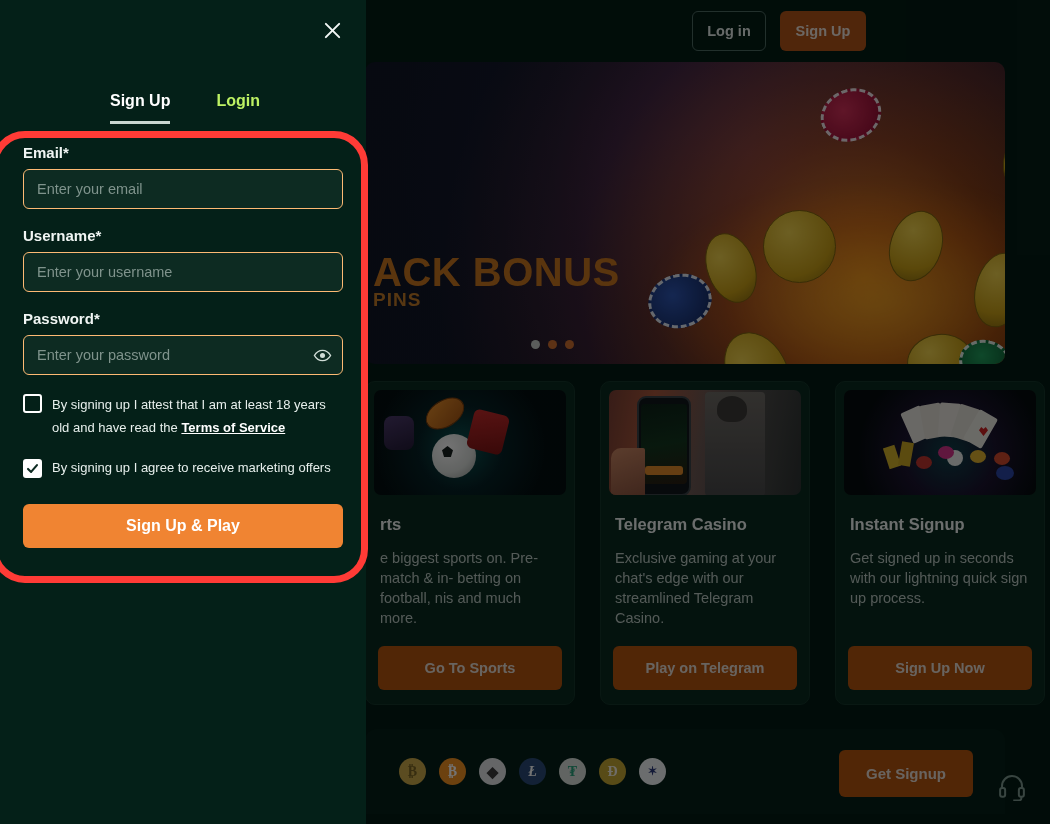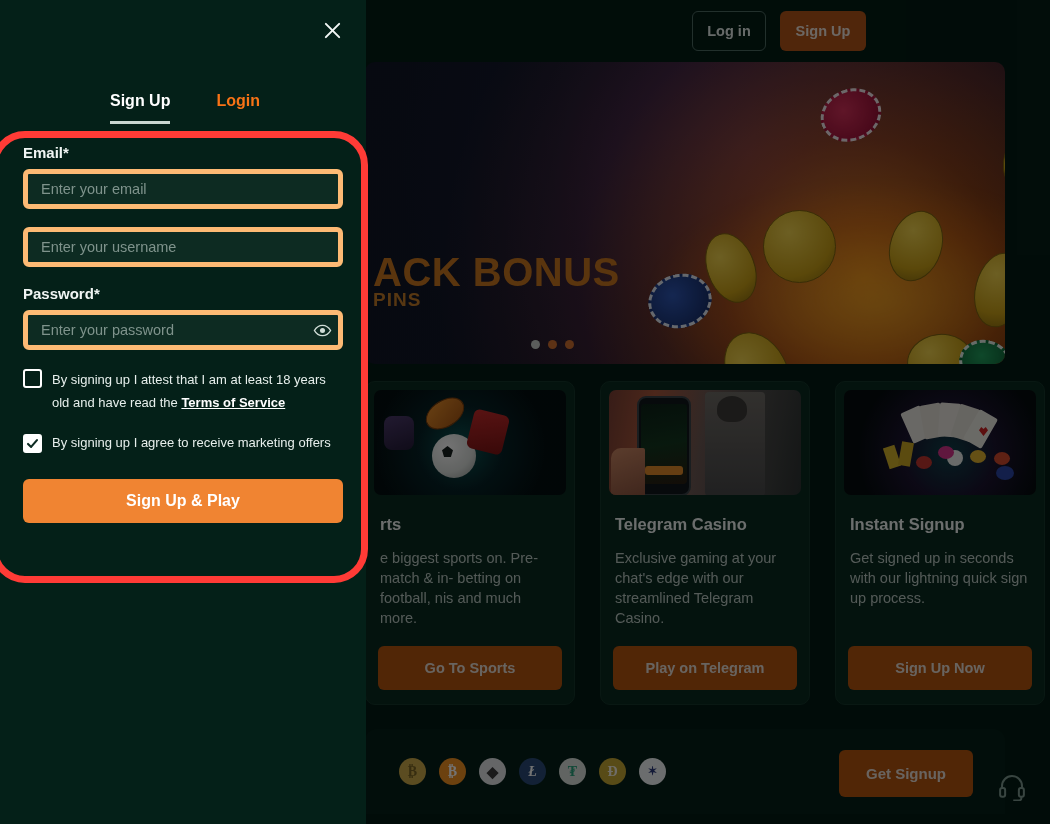--- a/index.html
+++ b/index.html
@@ -184,33 +184,33 @@
     margin-top: 92px;
     display: flex; justify-content: center; gap: 46px;
     padding-left: 4px;
   }
   .tab {
     font-size: 16px; font-weight: bold;
     padding-bottom: 11px;
     cursor: pointer;
   }
   .tab.active { color: #ffffff; border-bottom: 3px solid #c9d6d0; }
-  .tab.inactive { color: #f97316; border-bottom: 3px solid transparent; }
+  .tab.inactive { color: #bef264; border-bottom: 3px solid transparent; }
 
   .form { padding: 20px 23px 0 23px; }
   .field-label {
     font-size: 15px; font-weight: bold; color: #f0f5f3;
     margin-bottom: 8px;
   }
   .field-label .req { color: #f0f5f3; }
   .input-wrap { position: relative; margin-bottom: 18px; }
   .input {
     width: 320px; height: 40px;
     background: #0d2b22;
-    border: 5px solid #fdba74;
+    border: 1px solid #fdba74;
     border-radius: 6px;
     padding: 0 38px 0 13px;
     color: #dce8e4;
     font-size: 14.5px;
     font-family: "Liberation Sans", sans-serif;
     outline: none;
   }
   .input::placeholder { color: #7f938c; }
   .eye-btn {
     position: absolute; right: 11px; top: 10px;
@@ -401,20 +401,23 @@
 
     <div class="form">
 
       <div class="field-label">
         <span>Email</span><span class="req">*</span>
       </div>
       <div class="input-wrap">
         <input class="input" type="text" placeholder="Enter your email" style="">
       </div>
 
+      <div class="field-label">
+        <span>Username</span><span class="req">*</span>
+      </div>
       <div class="input-wrap">
         <input class="input" type="text" placeholder="Enter your username" style="">
       </div>
 
       <div class="field-label">
         <span>Password</span><span class="req">*</span>
       </div>
       <div class="input-wrap">
         <input class="input" type="text" placeholder="Enter your password" style="">
         <div class="eye-btn">

